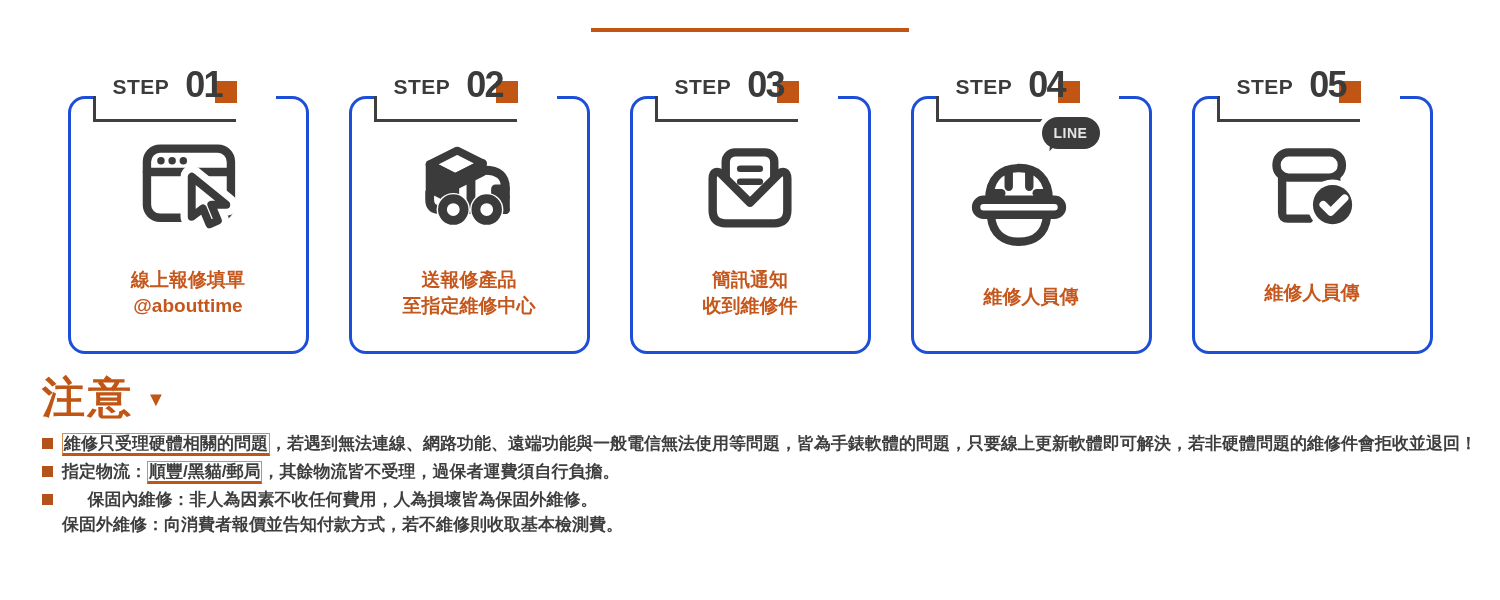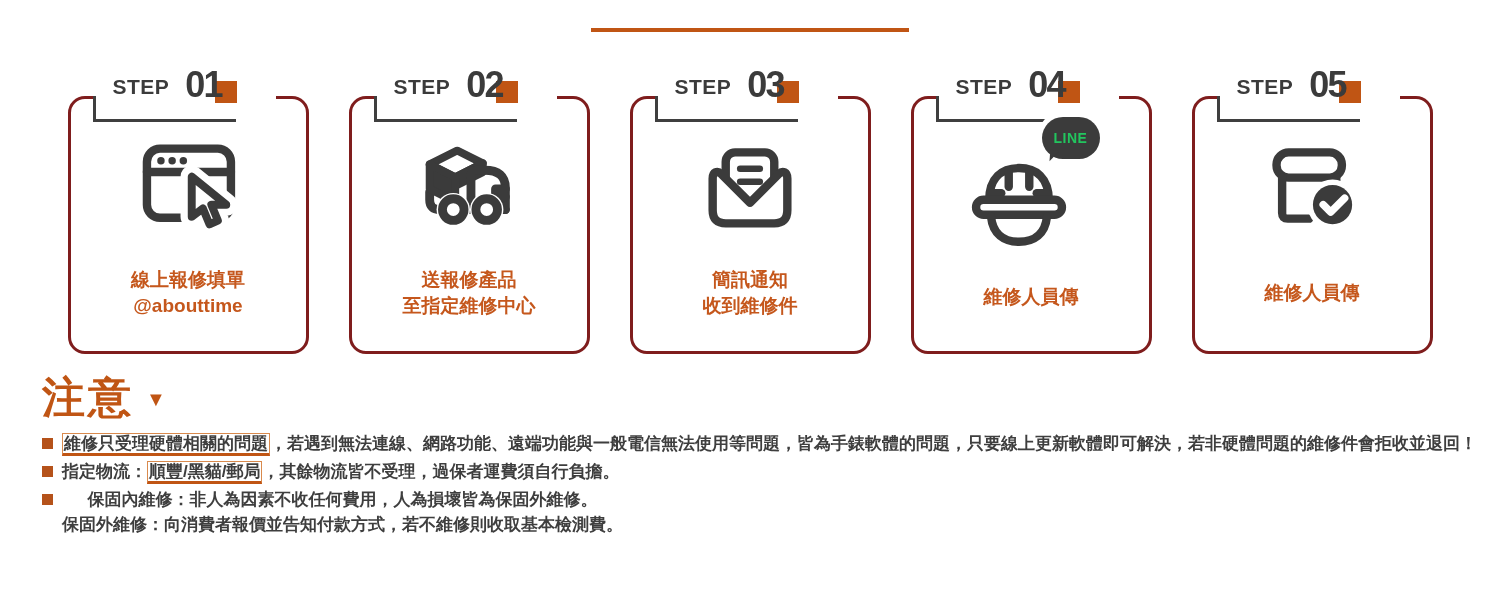--- a/index.html
+++ b/index.html
@@ -19,21 +19,21 @@
     margin:0;line-height:1.2;
   }
   .title-underline{width:318px;height:4px;background:#c05514;margin:4px auto 0;}
 
   
   .cards{
     display:flex;justify-content:center;gap:40px;margin-top:64px;
   }
   .card{
     position:relative;width:235px;height:252px;
-    border:3px solid #7f1d1d;border-radius:17px;
+    border:3px solid #1d4ed8;border-radius:17px;
     display:flex;flex-direction:column;
   }
   
   .gap{position:absolute;top:-3px;left:22px;width:calc(100% - 52px);height:3px;background:#fff;}
   
   .notch{
     position:absolute;top:-3px;left:22px;width:140px;height:23px;
     border-left:3.5px solid #3f3f3f;border-bottom:3.5px solid #3f3f3f;
   }
   .step-head{
@@ -59,22 +59,22 @@
   .caption{
     height:96px;display:flex;flex-direction:column;align-items:center;
     justify-content:center;padding-bottom:10px;
   }
   .caption div{
     font-size:19px;font-weight:700;line-height:26px;color:#c5571c;
     white-space:nowrap;text-align:center;
   }
   
   .line-bubble{
-    position:absolute;top:18px;left:128px;width:58px;height:42px;
-    background:#3b3b3b;color:#22c55e;border-radius:21px;
+    position:absolute;top:18px;left:128px;width:58px;height:32px;
+    background:#3b3b3b;color:#e5e5e5;border-radius:21px;
     display:flex;align-items:center;justify-content:center;
     font-size:14px;font-weight:800;letter-spacing:0.5px;
     box-shadow:0 0 0 5px #ffffff;z-index:2;
   }
   .line-bubble::after{
     content:'';position:absolute;left:6px;bottom:-10px;
     border:7px solid transparent;border-top:12px solid #3b3b3b;
     border-left-width:2px;transform:rotate(14deg);
   }
 

